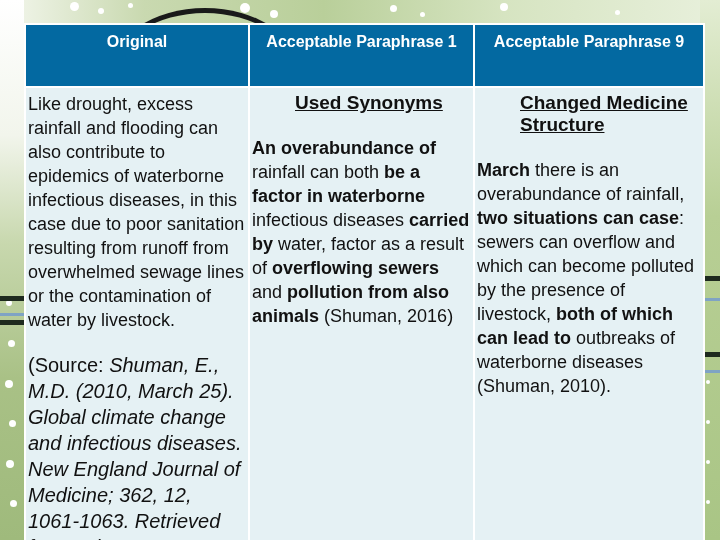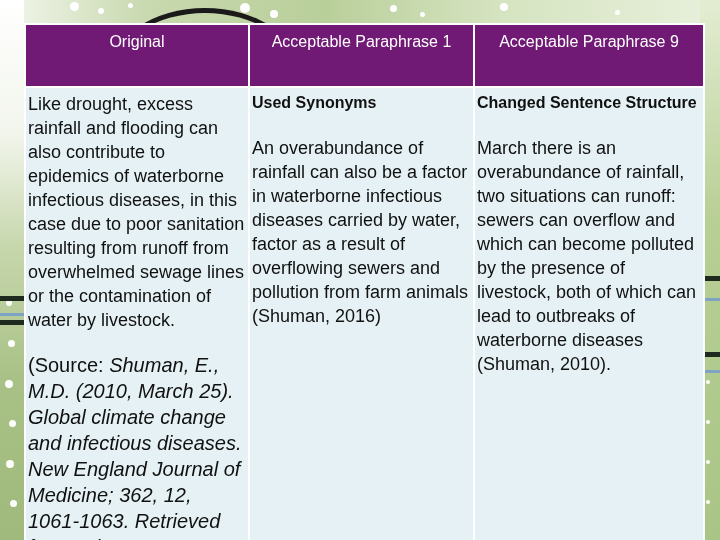--- a/index.html
+++ b/index.html
@@ -24,38 +24,38 @@
   .arc {
     position:absolute; left:110px; top:8px; width:180px; height:120px;
     border:5px solid #1a1a1a; border-radius:50%; border-bottom-color:transparent; border-left-color:transparent; border-right-color:transparent;
   }
   .stripe { position:absolute; height:5px; }
   .slide-table {
     position:absolute; left:24px; top:23px; width:679px;
     border-collapse:collapse; table-layout:fixed;
   }
   .slide-table th {
-    background:#701a75; color:#ffffff; font-weight:normal; font-size:16px;
+    background:#0369a1; color:#ffffff; font-weight:bold; font-size:16px;
     text-align:center; vertical-align:top; padding:7px 4px 0 4px; height:54px;
     border:2px solid #ffffff; line-height:20px;
   }
   .slide-table td {
     background:#e5f1f4; vertical-align:top; color:#111111;
     border-left:2px solid #ffffff; border-right:2px solid #ffffff;
     padding:4px 2px 0 2px; height:470px;
     font-size:18px; line-height:24px;
   }
   .col1 { width:224px; }
   .col2 { width:225px; }
   .col3 { width:230px; }
-  .u-head { font-weight:bold; font-size:16px; line-height:22px; display:block; }
+  .u-head { font-weight:bold; text-decoration:underline; font-size:19px; line-height:22px; display:block;margin-left:43px; }
   .spacer { height:22px; }
   .source { font-size:20px; line-height:26px; margin-top:20px; }
   .source i { font-style:italic; }
-  b { font-weight:normal; }
+  b { font-weight:bold; }
 </style>
 </head>
 <body>
 
 <div class="bg-top"></div>
 <div class="bg-left"></div>
 <div class="bg-right"></div>
 <div class="arc"></div>
 
 <div>
@@ -104,25 +104,25 @@
   <tbody>
     <tr>
       <td>
         <div>Like drought, excess rainfall and flooding can also contribute to epidemics of waterborne infectious diseases, in this case due to poor sanitation resulting from runoff from overwhelmed sewage lines or the contamination of water by livestock.</div>
         <div class="source"><span>(Source: </span><i>Shuman, E., M.D. (2010, March 25). Global climate change and infectious diseases. New England Journal of Medicine; 362, 12, 1061-1063. Retrieved from nejm.org at MIT Libraries.)</i></div>
       </td>
       <td>
         <span class="u-head">Used Synonyms</span>
         <div class="spacer"></div>
         <div>
-          <b>An overabundance of</b><span> rainfall can also </span><b>be a factor in waterborne</b><span> infectious diseases </span><b>carried by</b><span> water, factor as a result of </span><b>overflowing sewers</b><span> and </span><b>pollution from farm animals</b><span> (Shuman, 2016)</span>
+          <b>An overabundance of</b><span> rainfall can both </span><b>be a factor in waterborne</b><span> infectious diseases </span><b>carried by</b><span> water, factor as a result of </span><b>overflowing sewers</b><span> and </span><b>pollution from also animals</b><span> (Shuman, 2016)</span>
         </div>
       </td>
       <td>
-        <span class="u-head">Changed Sentence Structure</span>
+        <span class="u-head">Changed Medicine Structure</span>
         <div class="spacer"></div>
         <div>
-          <b>March</b><span> there is an overabundance of rainfall, </span><b>two situations can runoff</b><span>: sewers can overflow and which can become polluted by the presence of livestock, </span><b>both of which can lead to</b><span> outbreaks of waterborne diseases (Shuman, 2010).</span>
+          <b>March</b><span> there is an overabundance of rainfall, </span><b>two situations can case</b><span>: sewers can overflow and which can become polluted by the presence of livestock, </span><b>both of which can lead to</b><span> outbreaks of waterborne diseases (Shuman, 2010).</span>
         </div>
       </td>
     </tr>
   </tbody>
 </table>
 
 </body></html>

